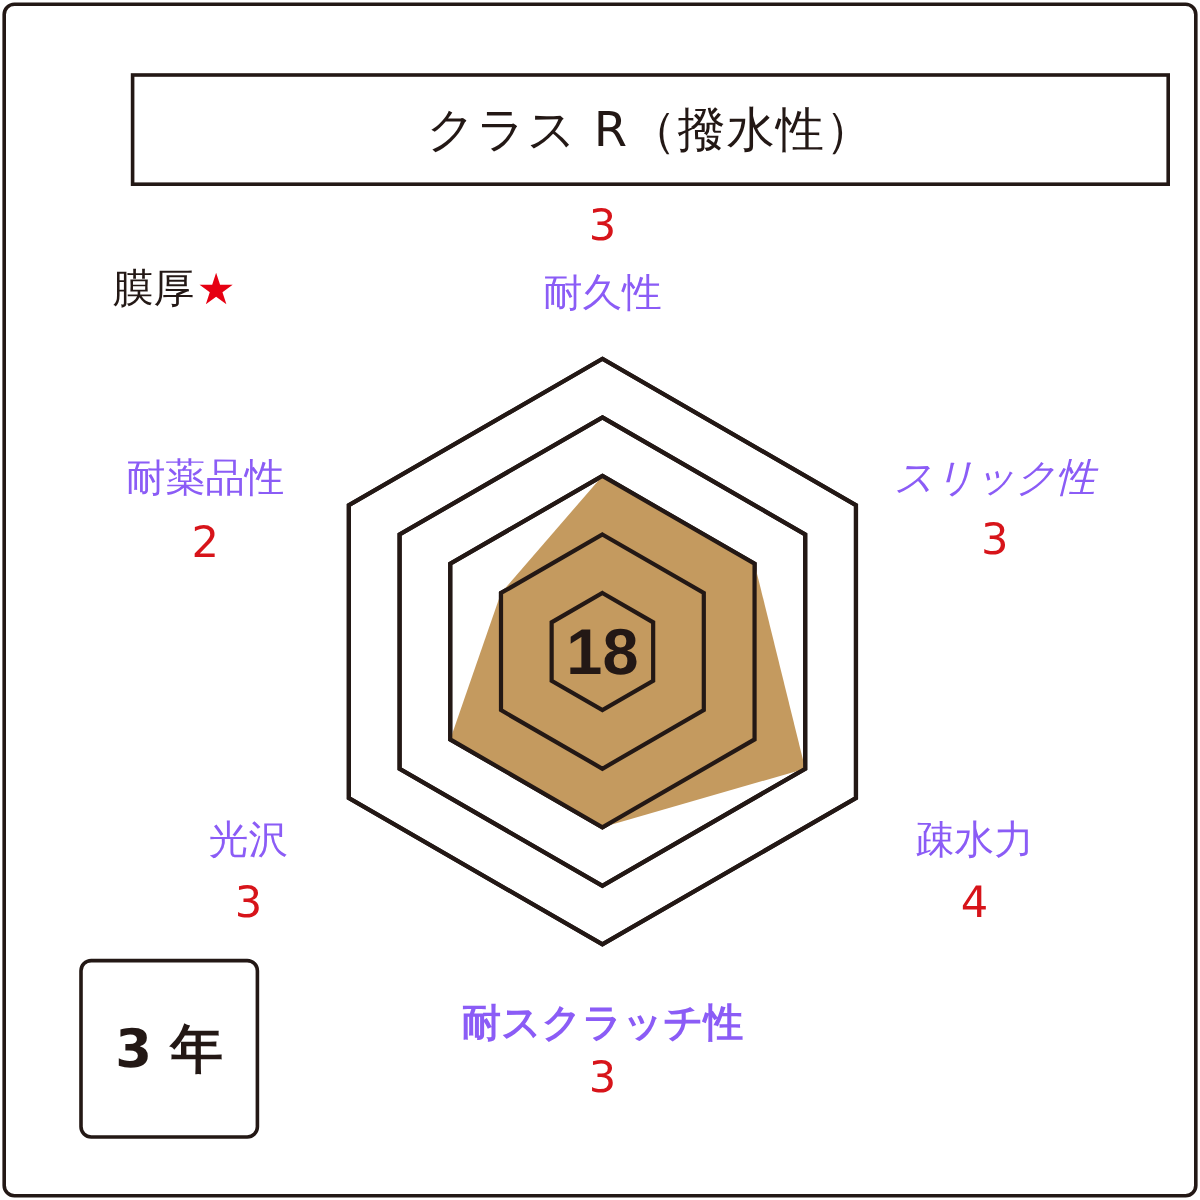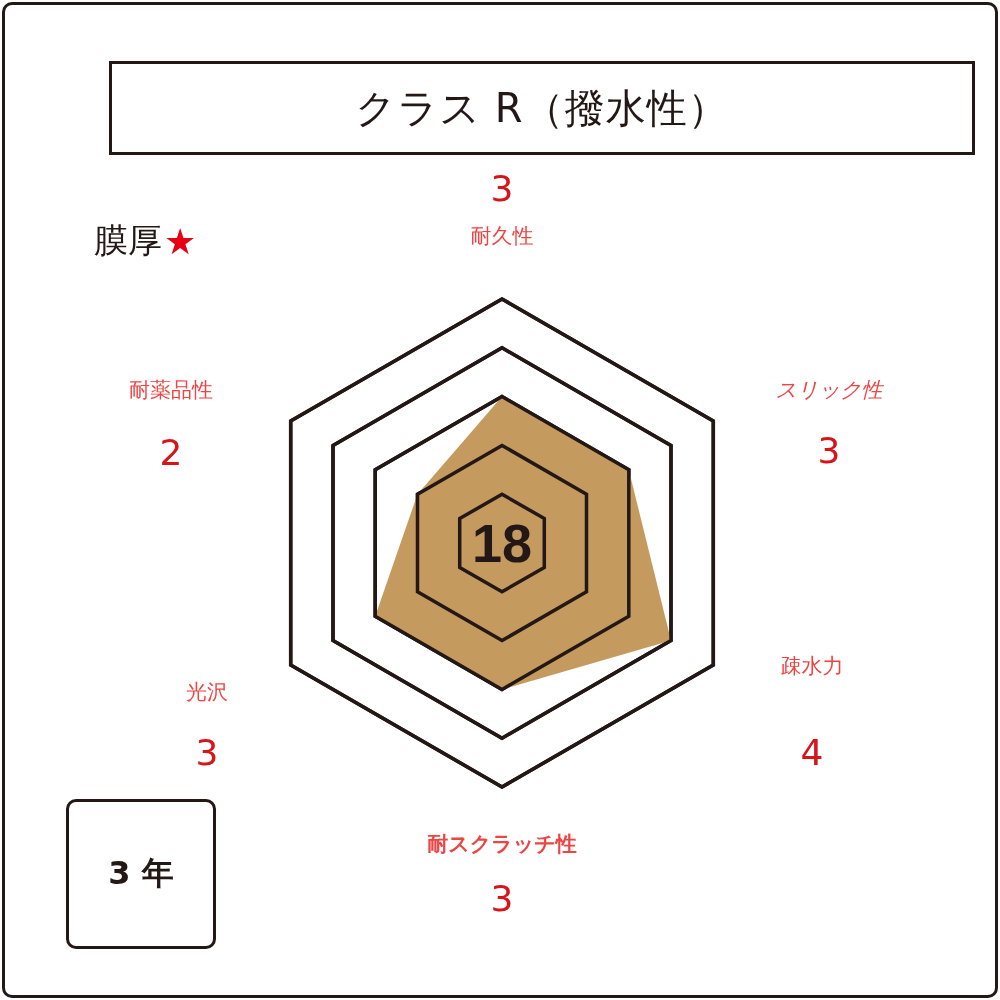--- a/index.html
+++ b/index.html
@@ -6,29 +6,29 @@
   body { width: 1000px; height: 1000px; position: relative; overflow: hidden;
          font-family: "DejaVu Sans", "Liberation Sans", sans-serif; color: #231815; }
   .frame { position: absolute; left: 2px; top: 2px; width: 990px; height: 990px;
            border: 3px solid #231815; border-radius: 10px; box-sizing: content-box; }
   .title-box { position: absolute; left: 65px; top: 61px; width: 866px; height: 94px;
                border: 3px solid #231815; box-sizing: border-box; display: flex;
                align-items: center; justify-content: center; margin-left: 44px; }
   .title-text { font-size: 40px; letter-spacing: 1px; color: #231815; }
   .film { position: absolute; left: 66px; top: 218px; font-size: 34px; display: flex; align-items: center; margin-left: 28px; }
   .film .star { color: #e60012; font-size: 36px; margin-left: 2px; }
-  .label { position: absolute; font-size: 21px; color: #ef4444; white-space: nowrap;
+  .label { position: absolute; font-size: 33px; color: #8b5cf6; white-space: nowrap;
            transform: translateX(-50%); text-align: center; }
   .value { position: absolute; font-size: 36px; color: #d7141a; transform: translateX(-50%);
            text-align: center; }
   .chart { position: absolute; left: 0; top: 0; }
   .years { position: absolute; left: 66px; top: 799px; width: 150px; height: 150px;
            border: 3px solid #231815; border-radius: 10px; box-sizing: border-box;
            display: flex; align-items: center; justify-content: center;
-           font-size: 32px; font-weight: bold; color: #231815; }
+           font-size: 44px; font-weight: bold; color: #231815; }
   .total { font-family: "Liberation Sans", sans-serif; font-weight: bold; font-size: 54px;
            fill: #231815; }
 </style>
 </head>
 <body>
 
 <div class="frame"></div>
 
 <div class="title-box">
   <span class="title-text">クラス R（撥水性）</span>
@@ -57,21 +57,21 @@
     </g>
   <text id="total" class="total" x="502" y="562" text-anchor="middle">18</text>
 </svg>
 
 <div class="value" style="left:502px; top:168px;">3</div>
 <div class="label" style="left:502px; top:222px;">耐久性</div>
 
 <div class="label" style="left:829px; top:376px;font-style:italic;">スリック性</div>
 <div class="value" style="left:829px; top:430px;">3</div>
 
-<div class="label" style="left:812px; top:652px;">疎水力</div>
+<div class="label" style="left:812px; top:678px;">疎水力</div>
 <div class="value" style="left:812px; top:732px;">4</div>
 
 <div class="label" style="left:502px; top:830px;font-weight:bold;">耐スクラッチ性</div>
 <div class="value" style="left:502px; top:878px;">3</div>
 
 <div class="label" style="left:207px; top:678px;text-align:right;">光沢</div>
 <div class="value" style="left:207px; top:732px;">3</div>
 
 <div class="label" style="left:171px; top:376px;text-align:center;">耐薬品性</div>
 <div class="value" style="left:171px; top:432px;">2</div>

